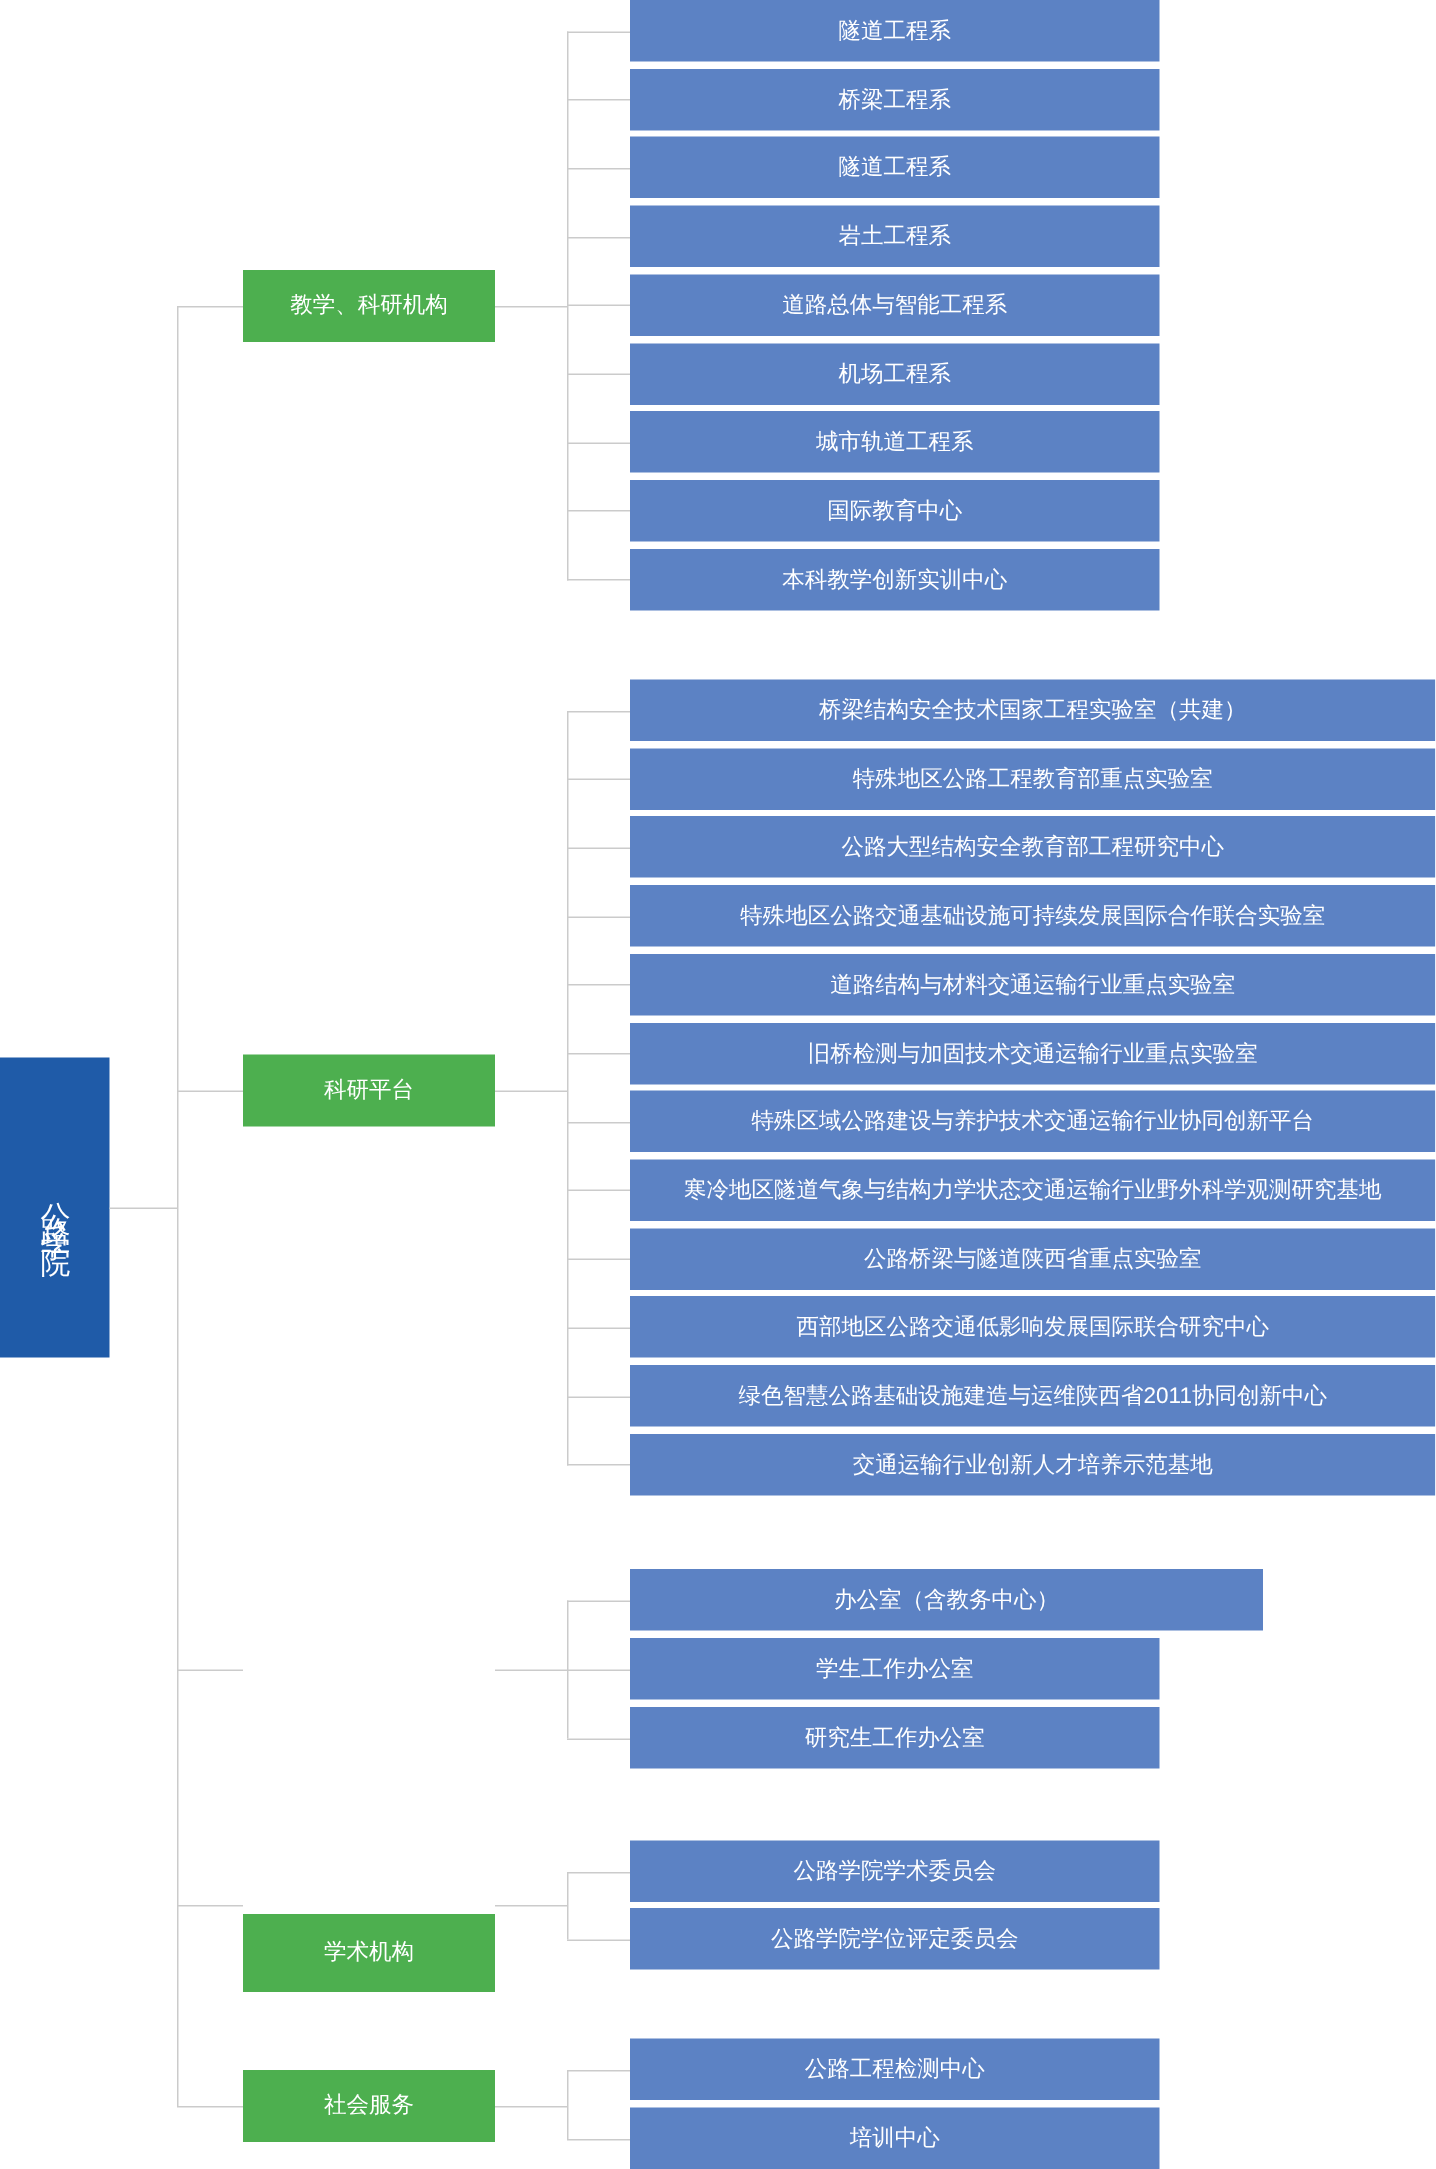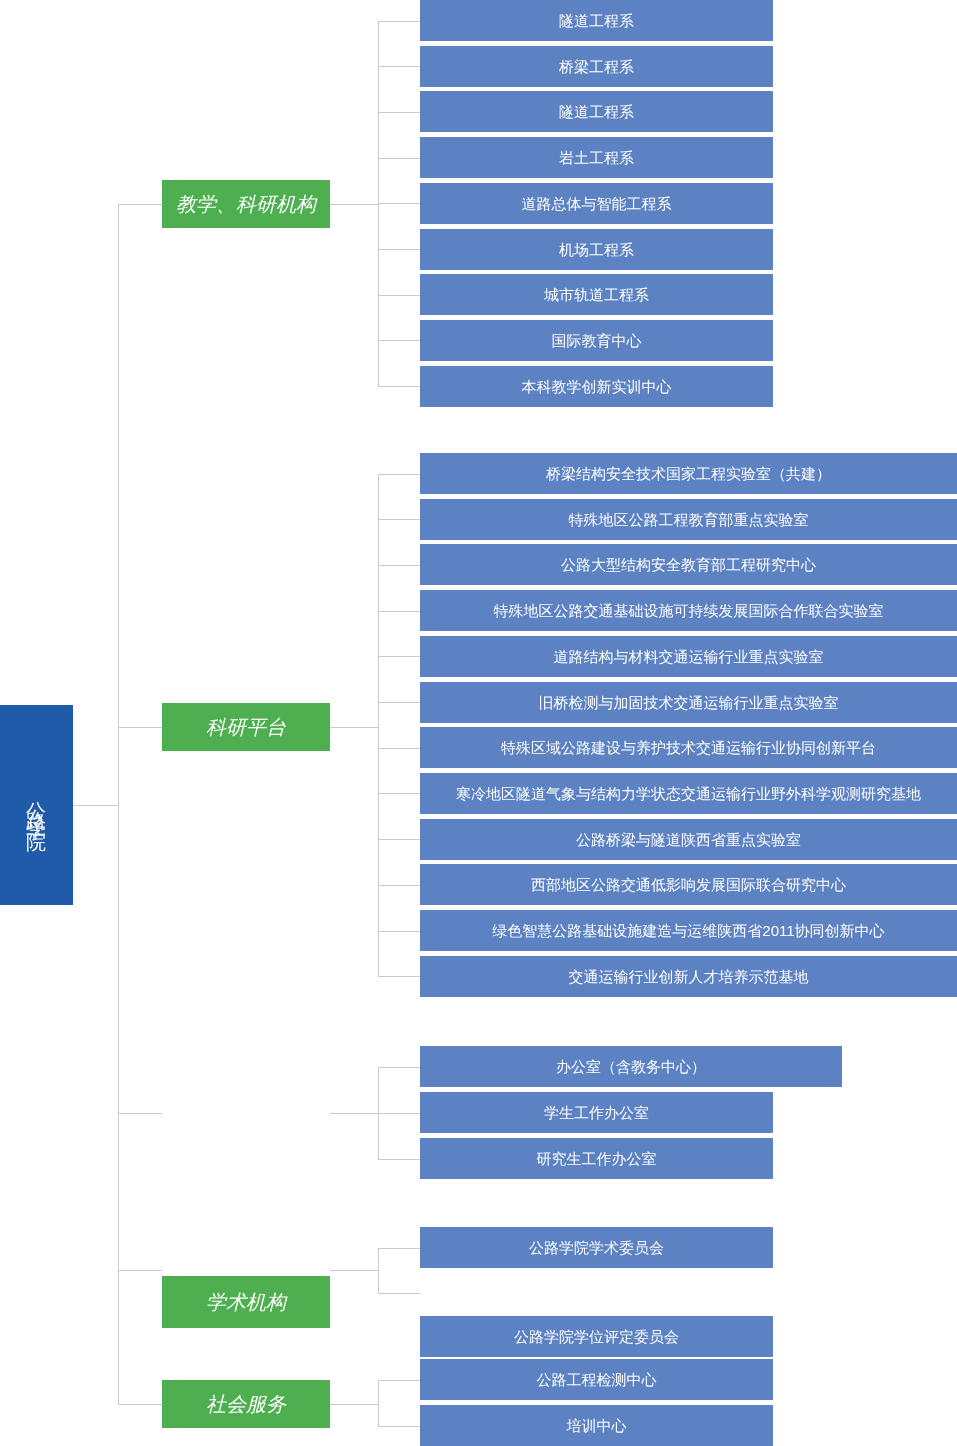--- a/index.html
+++ b/index.html
@@ -23,22 +23,21 @@
     white-space: nowrap;
   }
   .root-node {
     background: var(--root, #1F5BA8);
     writing-mode: vertical-rl;
     font-size: 20px;
     letter-spacing: 10px;
   }
   .cat-node {
     background: var(--category, #4DAF4F);
-    font-size: 20px;
-    font-style: italic;
+    font-size: 15px;
   }
   .child-node {
     background: var(--child, #5C82C4);
     font-size: 15px;
   }
   .line {
     position: absolute;
     background: var(--line, #CBCBCB);
   }
 </style>
@@ -108,21 +107,21 @@
     <div class="node child-node" style="left: 420px; top: 1092px; width: 353px; height: 41px;">学生工作办公室</div>
     <div class="line" style="left: 378px; top: 1159px; width: 42px; height: 1px;"></div>
     <div class="node child-node" style="left: 420px; top: 1138px; width: 353px; height: 41px;">研究生工作办公室</div>
     <div class="line" style="left: 118px; top: 1270px; width: 44px; height: 1px;"></div>
     <div class="node cat-node" style="left: 162px; top: 1276px; width: 168px; height: 52px;">学术机构</div>
     <div class="line" style="left: 330px; top: 1270px; width: 48px; height: 1px;"></div>
     <div class="line" style="left: 378px; top: 1248px; width: 1px; height: 45px;"></div>
     <div class="line" style="left: 378px; top: 1248px; width: 42px; height: 1px;"></div>
     <div class="node child-node" style="left: 420px; top: 1227px; width: 353px; height: 41px;">公路学院学术委员会</div>
     <div class="line" style="left: 378px; top: 1293px; width: 42px; height: 1px;"></div>
-    <div class="node child-node" style="left: 420px; top: 1272px; width: 353px; height: 41px; margin-top: 44px;">公路学院学位评定委员会</div>
+    <div class="node child-node" style="left: 420px; top: 1272px; width: 353px; height: 41px;">公路学院学位评定委员会</div>
     <div class="line" style="left: 118px; top: 1404px; width: 44px; height: 1px;"></div>
     <div class="node cat-node" style="left: 162px; top: 1380px; width: 168px; height: 48px;">社会服务</div>
     <div class="line" style="left: 330px; top: 1404px; width: 48px; height: 1px;"></div>
     <div class="line" style="left: 378px; top: 1380px; width: 1px; height: 46px;"></div>
     <div class="line" style="left: 378px; top: 1380px; width: 42px; height: 1px;"></div>
     <div class="node child-node" style="left: 420px; top: 1359px; width: 353px; height: 41px;">公路工程检测中心</div>
     <div class="line" style="left: 378px; top: 1426px; width: 42px; height: 1px;"></div>
     <div class="node child-node" style="left: 420px; top: 1405px; width: 353px; height: 41px;">培训中心</div>
   </div>
 

